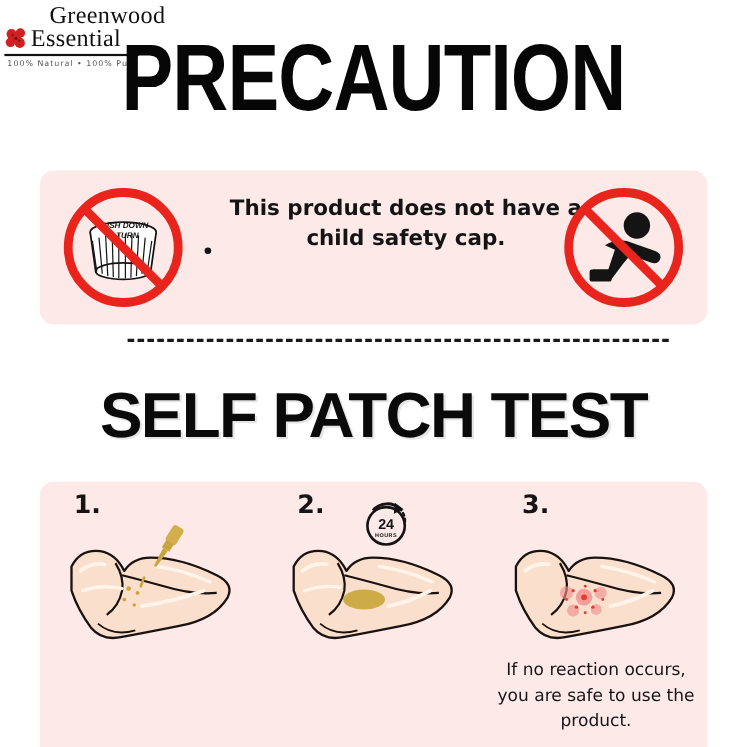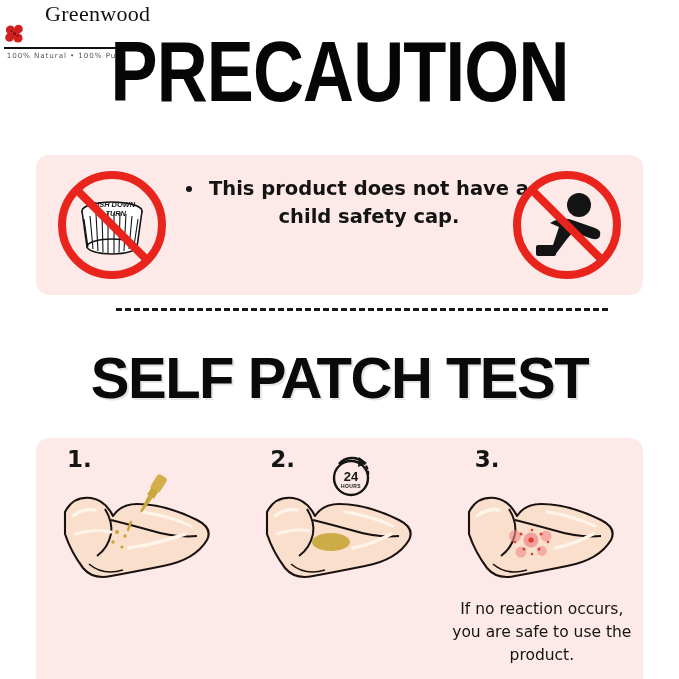--- a/index.html
+++ b/index.html
@@ -94,21 +94,21 @@
   #no-child-icon{ position: absolute; right: 18px; top: 12px; }
 
   #precaution-bullets {
     position: absolute;
     left: 150px;
     top: 20px;
     width: 350px;
   }
   .bullet-row {
     display: flex;
-    align-items: flex-start;
+    align-items: flex-end;
     gap: 10px;
   }
   .bullet-dot {
     flex: 0 0 auto;
     width: 6px; height: 6px;
     border-radius: 50%;
     background: #141414;
     margin-top: 11px;
   }
   .bullet-text {
@@ -172,21 +172,21 @@
   #step-1 .step-number { left: 31px; }
   #step-2 .step-number { left: 32px; }
   #step-3 .step-number { left: 34px; }
 
   .step-art {
     position: absolute;
     top: 26px;
     left: 0; right: 0;
     height: 130px;
     display: flex;
-    align-items: flex-start;
+    align-items: center;
     justify-content: center;
   }
   .step-caption {
     position: absolute;
     bottom: 12px;
     left: 4px; right: 4px;
     text-align: center;
     font-family: "DejaVu Sans", sans-serif;
     font-size: 15.5px;
     line-height: 23px;
@@ -207,20 +207,21 @@
         <circle cx="5.5" cy="14.5" r="4.3"></circle>
         <circle cx="14" cy="15" r="4.6"></circle>
         <circle cx="10.5" cy="10.8" r="4.8"></circle>
       </g>
       <g fill="#7d0f0f">
         <circle cx="10.5" cy="10.8" r="1.5"></circle>
         <circle cx="7.5" cy="8" r="1"></circle>
         <circle cx="13.5" cy="13" r="1"></circle>
       </g>
     </svg>
+    <div class="brand-line-2">Essential</div>
   </div>
   <div class="brand-rule"></div>
   <div class="brand-tagline">100% Natural • 100% Pure</div>
 </div>
 
 <div id="precaution-title">PRECAUTION</div>
 
 <div id="precaution-box">
 
   <svg id="no-cap-icon" width="116" height="116" viewBox="0 0 116 116">

